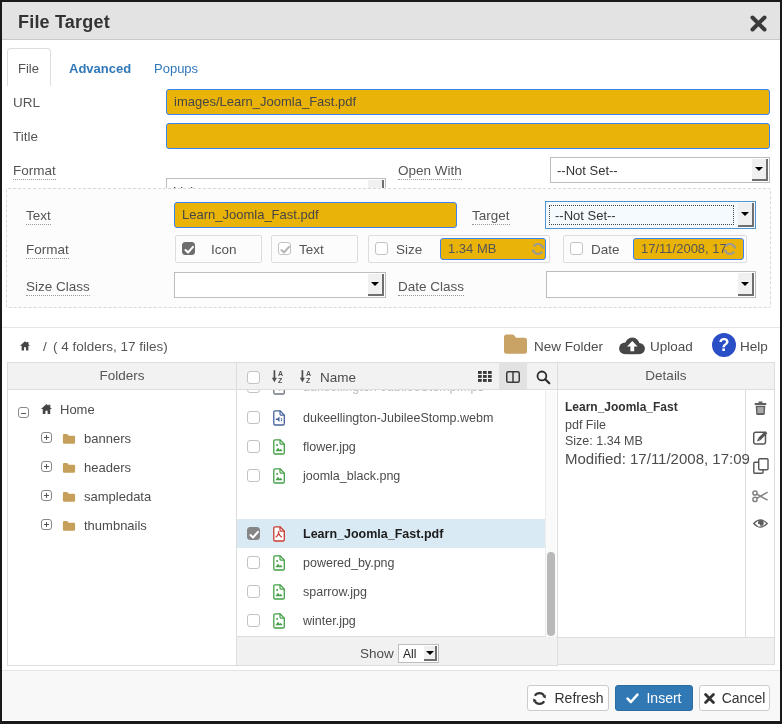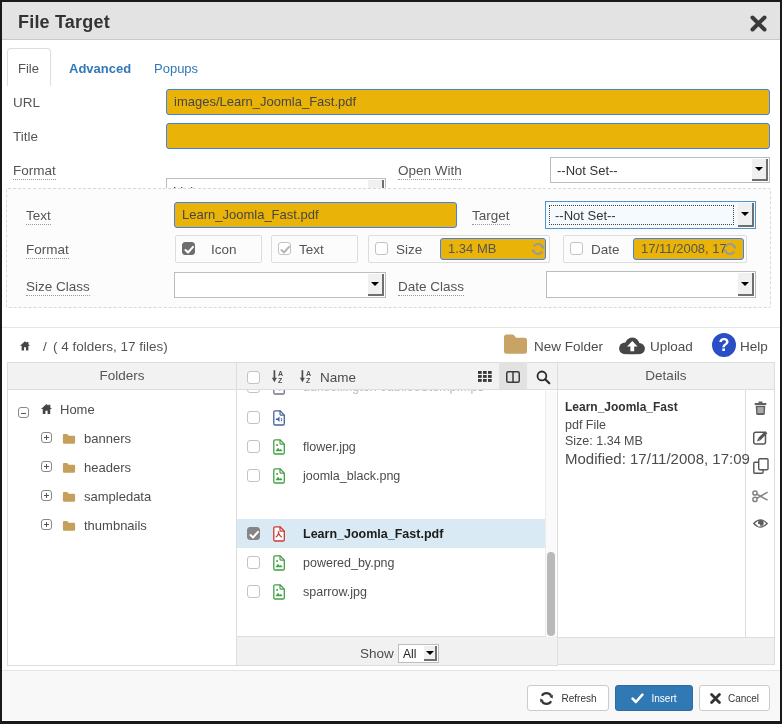--- a/index.html
+++ b/index.html
@@ -36,21 +36,21 @@
 .colhead { position:absolute; left:0; top:0; right:0; height:27px; background:#f2f2f2; border-bottom:1px solid #ddd; font-size:13.5px; color:#555; text-align:center; line-height:26px; }
 .trow { position:absolute; font-size:13px; color:#4c4c4c; }
 .frow { position:absolute; left:0; width:308px; height:29px; }
 .frow .nm { position:absolute; left:66px; top:50%; transform:translateY(-50%); font-size:12.5px; color:#4c4c4c; white-space:nowrap; }
 .frow .cbx { position:absolute; left:10px; top:8px; }
 .frow .ic { position:absolute; left:34px; top:7px; }
 #showbar { position:absolute; left:0; right:0; bottom:0; height:29px; background:#f1f1f1; border-top:1px solid #ddd; }
 #detfoot { position:absolute; left:0; right:0; bottom:0; height:27px; background:#f1f1f1; border-top:1px solid #ddd; }
 
 #footer { left:2px; top:670px; width:778px; height:50px; background:#f8f8f8; border-top:1px solid #e5e5e5; }
-.fbtn { position:absolute; top:685px; height:26px; border:1px solid #ccc; border-radius:3px; background:#fff; font-size:10px; color:#333; display:flex; align-items:center; justify-content:center; gap:7px; z-index:95; }
+.fbtn { position:absolute; top:685px; height:26px; border:1px solid #ccc; border-radius:3px; background:#fff; font-size:14px; color:#333; display:flex; align-items:center; justify-content:center; gap:7px; z-index:95; }
 .fbtn.blue { background:#3079b5; border-color:#2c6ca0; color:#fff; }
 </style>
 </head>
 <body>
 <div class="abs" id="header"></div>
 <div class="abs" id="title">File Target</div>
 <svg class="abs" style="left:750px;top:15px;z-index:5" width="17" height="17" viewBox="0 0 17 17">
     <path d="M2.5 2.5 L14.5 14.5 M14.5 2.5 L2.5 14.5" stroke="#3a3a3a" stroke-width="4" stroke-linecap="round"></path>
   </svg>
 
@@ -244,20 +244,21 @@
     <span class="nm" style="color:#bcbcbc;">dukeellington-JubileeStomp.mp3</span>
   </div>
   <div class="frow" style="top:13px;">
     <span class="cbx cb"></span>
     <svg class="ic" width="16" height="16" viewBox="0 0 16 16">
         <path d="M4.1 0.8 h4.9 l4.3 4.3 v8.6 a1.3 1.3 0 0 1 -1.3 1.3 h-7.9 a1.3 1.3 0 0 1 -1.3 -1.3 v-11.6 a1.3 1.3 0 0 1 1.3 -1.3 z" fill="#fff" stroke="#47629c" stroke-width="1.3" stroke-linejoin="round"></path>
         <path d="M9 0.8 v3.2 a1.2 1.2 0 0 0 1.2 1.2 h3.1" fill="none" stroke="#47629c" stroke-width="1.2"></path>
         <path d="M4.8 8.4 h1.6 l2.1 -1.9 v5.4 l-2.1 -1.9 h-1.6 z" fill="#47629c"></path>
         <path d="M10.1 7.9 a2.8 2.8 0 0 1 0 3.4" stroke="#47629c" stroke-width="1" fill="none"></path>
       </svg>
+    <span class="nm">dukeellington-JubileeStomp.webm</span>
   </div>
   <div class="frow" style="top:42px;">
     <span class="cbx cb"></span>
     <svg class="ic" width="16" height="16" viewBox="0 0 16 16">
         <path d="M4.1 0.8 h4.9 l4.3 4.3 v8.6 a1.3 1.3 0 0 1 -1.3 1.3 h-7.9 a1.3 1.3 0 0 1 -1.3 -1.3 v-11.6 a1.3 1.3 0 0 1 1.3 -1.3 z" fill="#fff" stroke="#43a047" stroke-width="1.3" stroke-linejoin="round"></path>
         <path d="M9 0.8 v3.2 a1.2 1.2 0 0 0 1.2 1.2 h3.1" fill="none" stroke="#43a047" stroke-width="1.2"></path>
         <circle cx="6.1" cy="6.1" r="1" fill="#43a047"></circle>
         <path d="M4.4 12.2 L7 8.7 L8.8 10.9 L9.8 9.8 L11.6 12.2 Z" fill="#43a047"></path>
       </svg>
     <span class="nm">flower.jpg</span>
@@ -298,20 +299,30 @@
   </div>
   <div class="frow" style="top:158px;">
     <span class="cbx cb"></span>
     <svg class="ic" width="16" height="16" viewBox="0 0 16 16">
         <path d="M4.1 0.8 h4.9 l4.3 4.3 v8.6 a1.3 1.3 0 0 1 -1.3 1.3 h-7.9 a1.3 1.3 0 0 1 -1.3 -1.3 v-11.6 a1.3 1.3 0 0 1 1.3 -1.3 z" fill="#fff" stroke="#43a047" stroke-width="1.3" stroke-linejoin="round"></path>
         <path d="M9 0.8 v3.2 a1.2 1.2 0 0 0 1.2 1.2 h3.1" fill="none" stroke="#43a047" stroke-width="1.2"></path>
         <circle cx="6.1" cy="6.1" r="1" fill="#43a047"></circle>
         <path d="M4.4 12.2 L7 8.7 L8.8 10.9 L9.8 9.8 L11.6 12.2 Z" fill="#43a047"></path>
       </svg>
     <span class="nm">powered_by.png</span>
+  </div>
+  <div class="frow" style="top:216px;">
+    <span class="cbx cb"></span>
+    <svg class="ic" width="16" height="16" viewBox="0 0 16 16">
+        <path d="M4.1 0.8 h4.9 l4.3 4.3 v8.6 a1.3 1.3 0 0 1 -1.3 1.3 h-7.9 a1.3 1.3 0 0 1 -1.3 -1.3 v-11.6 a1.3 1.3 0 0 1 1.3 -1.3 z" fill="#fff" stroke="#43a047" stroke-width="1.3" stroke-linejoin="round"></path>
+        <path d="M9 0.8 v3.2 a1.2 1.2 0 0 0 1.2 1.2 h3.1" fill="none" stroke="#43a047" stroke-width="1.2"></path>
+        <circle cx="6.1" cy="6.1" r="1" fill="#43a047"></circle>
+        <path d="M4.4 12.2 L7 8.7 L8.8 10.9 L9.8 9.8 L11.6 12.2 Z" fill="#43a047"></path>
+      </svg>
+    <span class="nm">winter.jpg</span>
   </div>
 </div>
 <div class="abs" style="left:545px;top:391px;width:11px;height:246px;background:#fafafa;border-left:1px solid #ececec;"></div>
 <div class="abs" style="left:547px;top:552px;width:8px;height:84px;border-radius:4px;background:#b9b9b9;"></div>
 <div class="lbl" style="left:360px;top:646px;color:#4c4c4c;">Show</div>
 <div class="sel" style="left:398px;top:644px;width:41px;height:19px;">
     <span class="val" style="font-size:12px;left:4px;color:#222;">All</span>
     <span class="btn" style="width:13px;">
       <span class="tri" style="margin-left:-4px;border-left-width:4px;border-right-width:4px;border-top-width:4.5px;"></span>
     </span>

